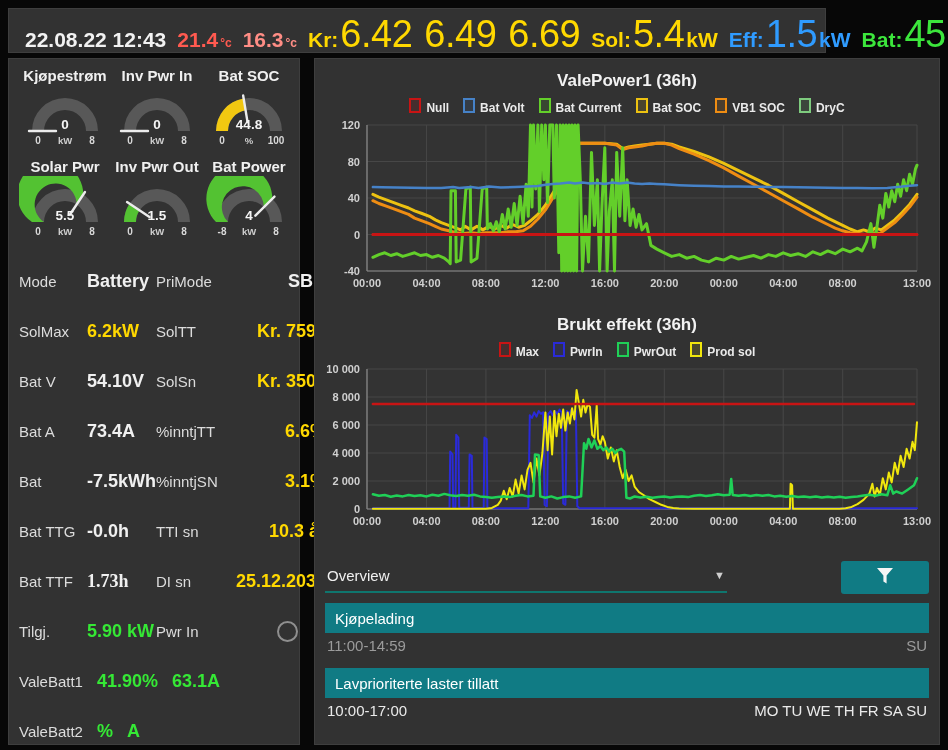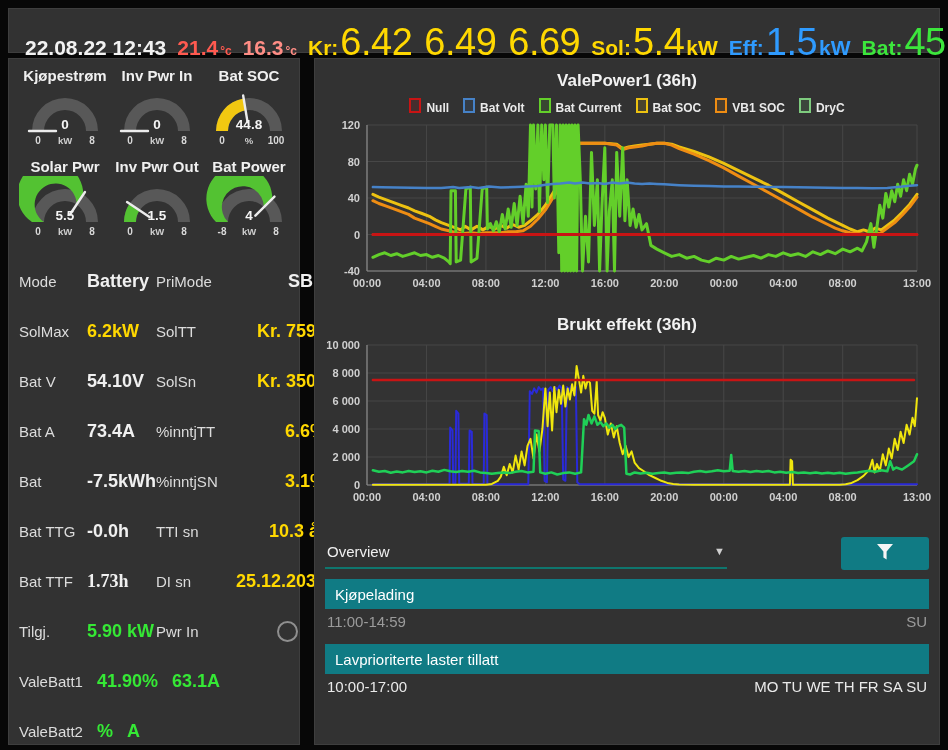--- a/index.html
+++ b/index.html
@@ -1,21 +1,21 @@
 <!DOCTYPE html>
 <html><head>
 <meta charset="utf-8">
 <style>
   html,body{margin:0;padding:0}
   body{width:948px;height:750px;background:#070707;position:relative;overflow:hidden;
        font-family:"Liberation Sans",sans-serif;color:#ededed}
   .panel{position:absolute;background:#323232;border:1px solid #3e3e3e;box-sizing:border-box}
   
-  #topbar{left:8px;top:8px;width:932px;height:45px;display:flex;align-items:baseline;
-          padding:12px 8px 7px 16px;gap:11px;white-space:nowrap}
+  #topbar{left:8px;top:8px;width:818px;height:45px;display:flex;align-items:baseline;
+          padding:4px 8px 7px 16px;gap:11px;white-space:nowrap}
   .tb-main{font-size:21px;font-weight:700;color:#f2f2f2}
   .tb-temp1{font-size:21px;font-weight:700;color:#ff5a50}
   .tb-temp2{font-size:21px;font-weight:700;color:#ff8d85}
   .tb-sm{font-size:12px}
   .tb-label{font-size:21px;font-weight:700}
   .tb-big{font-size:38px;font-weight:400;letter-spacing:-.5px}
   .yellow{color:#ffd800}.blue{color:#2f9bff}.green{color:#3ce63c}
   .grp{display:inline-flex;align-items:baseline;gap:2px}
   .prices{display:inline-flex;align-items:baseline;gap:12px}
   
@@ -247,20 +247,26 @@
           <polyline points="55.9,117.5 600.0,117.5" fill="none" stroke="#7ecb7e" stroke-width="2" stroke-linejoin="round" stroke-linecap="round"></polyline>
           <polyline points="55.9,77.3 61.9,80.1 69.3,82.8 76.8,85.6 84.2,88.3 91.6,91.0 97.6,93.8 105.0,96.5 112.4,99.3 118.4,102.9 124.3,105.6 131.8,108.4 139.2,111.1 143.6,112.9 148.1,109.3 154.1,112.9 160.0,109.3 165.9,112.9 171.9,109.3 177.8,112.0 183.8,108.4 189.7,111.1 195.7,107.5 201.6,110.2 207.6,108.4 213.5,103.8 220.9,97.4 228.4,88.3 235.8,76.4 243.2,64.6 250.7,48.2 256.6,29.0 261.1,26.3 273.0,26.3 287.8,26.3 299.7,27.2 305.7,31.7 311.6,29.9 317.6,29.0 325.0,28.1 332.4,27.2 339.9,26.3 347.3,26.3 354.7,27.2 362.2,29.9 377.0,34.5 391.9,39.9 406.8,46.3 421.6,53.6 436.5,60.9 451.4,68.2 466.2,76.4 481.1,84.7 495.9,92.9 510.8,101.1 525.7,108.4 533.1,112.0 540.5,114.8 546.5,112.9 552.4,114.8 558.4,111.1 564.3,112.9 570.3,108.4 577.7,102.9 585.1,95.6 592.6,87.4 600.0,77.3" fill="none" stroke="#edc211" stroke-width="3" stroke-linejoin="round" stroke-linecap="round"></polyline>
           <polyline points="55.9,83.7 61.9,86.5 69.3,89.2 76.8,91.9 84.2,94.7 91.6,97.4 97.6,101.1 105.0,103.8 112.4,106.6 118.4,109.3 124.3,112.0 131.8,113.8 139.2,115.7 146.6,116.6 154.1,115.7 161.5,116.6 168.9,115.7 176.4,115.7 183.8,115.7 191.2,114.8 198.6,114.8 206.1,113.8 213.5,109.3 220.9,102.0 228.4,92.9 235.8,81.0 243.2,69.1 250.7,53.6 258.1,33.6 262.6,26.3 273.0,26.3 287.8,26.3 299.7,28.1 305.7,32.6 311.6,30.8 317.6,29.9 325.0,29.0 332.4,27.2 339.9,26.3 347.3,26.3 354.7,28.1 362.2,31.7 377.0,37.2 391.9,43.6 406.8,50.9 421.6,59.1 436.5,67.3 451.4,75.5 466.2,83.7 481.1,91.9 495.9,100.2 510.8,107.5 518.2,111.1 525.7,113.8 533.1,115.7 540.5,116.6 548.0,117.5 555.4,115.7 562.8,116.6 570.3,111.1 577.7,105.6 585.1,98.3 592.6,90.1 600.0,80.1" fill="none" stroke="#ef8d13" stroke-width="3" stroke-linejoin="round" stroke-linecap="round"></polyline>
           <polyline points="55.9,140.3 61.9,137.6 67.8,135.8 73.8,138.5 79.7,136.7 85.7,139.4 91.6,137.6 97.6,135.8 103.5,138.5 109.5,137.6 115.4,140.3 121.4,138.5 127.3,141.2 131.8,144.9 133.2,146.7 134.0,73.7 138.4,73.7 139.2,144.9 143.6,143.1 148.9,71.9 153.3,70.1 154.1,144.9 160.0,141.2 165.2,71.9 169.7,70.1 170.4,112.0 173.4,106.6 176.4,113.8 179.3,104.7 182.3,114.8 185.3,97.4 188.2,112.0 191.2,91.9 194.2,110.2 197.2,86.5 200.1,108.4 203.1,79.2 206.1,106.6 209.1,67.3 211.3,99.3 213.5,8.0 215.0,90.1 216.5,8.0 218.7,71.9 220.9,8.0 222.4,94.7 224.7,8.0 226.9,62.8 228.4,8.0 230.6,85.6 232.8,8.0 235.8,8.0 237.3,81.0 239.5,8.0 241.8,135.8 243.2,8.0 244.7,154.0 246.2,8.0 247.7,154.0 249.2,8.0 250.7,154.0 252.2,8.0 253.6,154.0 255.1,8.0 256.6,154.0 258.1,8.0 259.6,154.0 261.1,8.0 263.3,62.8 265.5,154.0 268.5,99.3 271.5,144.9 274.5,35.4 277.4,108.4 280.4,62.8 282.6,154.0 284.9,90.1 287.8,30.8 290.1,154.0 292.3,94.7 295.3,62.8 297.5,154.0 299.7,35.4 302.7,99.3 305.7,30.8 307.9,103.8 310.1,62.8 313.1,108.4 316.1,91.9 319.1,110.2 322.0,97.4 325.0,112.9 329.5,106.6 333.9,128.4 339.9,132.1 347.3,135.8 354.7,139.4 362.2,137.6 369.6,141.2 377.0,139.4 384.5,143.1 391.9,144.9 399.3,141.2 406.8,143.1 414.2,139.4 421.6,142.1 429.1,140.3 436.5,138.5 443.9,141.2 451.4,137.6 458.8,139.4 466.2,135.8 473.6,138.5 481.1,136.7 488.5,139.4 495.9,134.8 503.4,137.6 510.8,133.9 518.2,136.7 525.7,132.1 533.1,134.8 540.5,131.2 545.0,133.9 549.5,124.8 553.9,106.6 556.9,130.3 559.9,110.2 562.8,88.3 565.8,101.1 568.8,76.4 571.8,90.1 574.7,73.7 577.7,84.7 580.7,67.3 583.6,79.2 586.6,62.8 589.6,73.7 592.6,57.3 595.5,67.3 598.5,51.8 600.0,48.2" fill="none" stroke="#63cf2a" stroke-width="3" stroke-linejoin="round" stroke-linecap="round"></polyline>
           <polyline points="55.9,70.1 64.9,70.3 79.7,70.6 94.6,70.8 109.5,71.0 124.3,71.1 136.2,70.1 142.2,71.0 154.1,70.1 161.5,71.0 171.9,69.6 183.8,70.5 198.6,70.1 210.5,69.6 220.9,69.1 228.4,67.8 235.8,66.9 243.2,66.4 252.2,65.5 258.1,66.4 265.5,65.5 273.0,66.4 280.4,65.9 287.8,66.9 295.3,65.5 302.7,66.4 310.1,65.5 317.6,66.4 325.0,66.9 332.4,66.4 339.9,66.9 347.3,67.3 354.7,67.8 362.2,68.2 377.0,68.7 391.9,69.1 406.8,69.4 421.6,69.6 436.5,69.8 451.4,69.9 466.2,70.1 481.1,70.2 495.9,70.4 510.8,70.7 525.7,71.0 540.5,71.1 555.4,71.3 570.3,71.0 585.1,69.6 592.6,68.7 600.0,68.2" fill="none" stroke="#4682c8" stroke-width="2.5" stroke-linejoin="round" stroke-linecap="round"></polyline>
           <polyline points="55.9,117.5 600.0,117.5" fill="none" stroke="#c81414" stroke-width="3" stroke-linejoin="round" stroke-linecap="round"></polyline>
         </svg>
       </div>
       <div class="chart-block" style="margin-top: 22px;">
         <div class="chart-title">Brukt effekt (36h)</div>
+        <div class="chart-legend">
+          <span class="legend-item"><span class="legend-box" style="border-color: rgb(200, 20, 20); background: rgba(200, 20, 20, 0.133);"></span><span>Max</span></span>
+          <span class="legend-item"><span class="legend-box" style="border-color: rgb(42, 42, 216); background: rgba(42, 42, 216, 0.133);"></span><span>PwrIn</span></span>
+          <span class="legend-item"><span class="legend-box" style="border-color: rgb(31, 208, 87); background: rgba(31, 208, 87, 0.133);"></span><span>PwrOut</span></span>
+          <span class="legend-item"><span class="legend-box" style="border-color: rgb(240, 230, 13); background: rgba(240, 230, 13, 0.133);"></span><span>Prod sol</span></span>
+        </div>
         <svg width="620" height="170">
           <rect x="50" y="8" width="550" height="140" fill="#333333"></rect>
           <line x1="50" y1="148" x2="600" y2="148" stroke="#474747" stroke-width="1"></line>
           <text x="43" y="152" text-anchor="end" fill="#d0d0d0" font-size="11" font-weight="700" font-family="&quot;Liberation Sans&quot;,sans-serif">0</text>
           <line x1="50" y1="120" x2="600" y2="120" stroke="#474747" stroke-width="1"></line>
           <text x="43" y="124" text-anchor="end" fill="#d0d0d0" font-size="11" font-weight="700" font-family="&quot;Liberation Sans&quot;,sans-serif">2 000</text>
           <line x1="50" y1="92" x2="600" y2="92" stroke="#474747" stroke-width="1"></line>
           <text x="43" y="96" text-anchor="end" fill="#d0d0d0" font-size="11" font-weight="700" font-family="&quot;Liberation Sans&quot;,sans-serif">4 000</text>
           <line x1="50" y1="64" x2="600" y2="64" stroke="#474747" stroke-width="1"></line>
           <text x="43" y="68" text-anchor="end" fill="#d0d0d0" font-size="11" font-weight="700" font-family="&quot;Liberation Sans&quot;,sans-serif">6 000</text>

